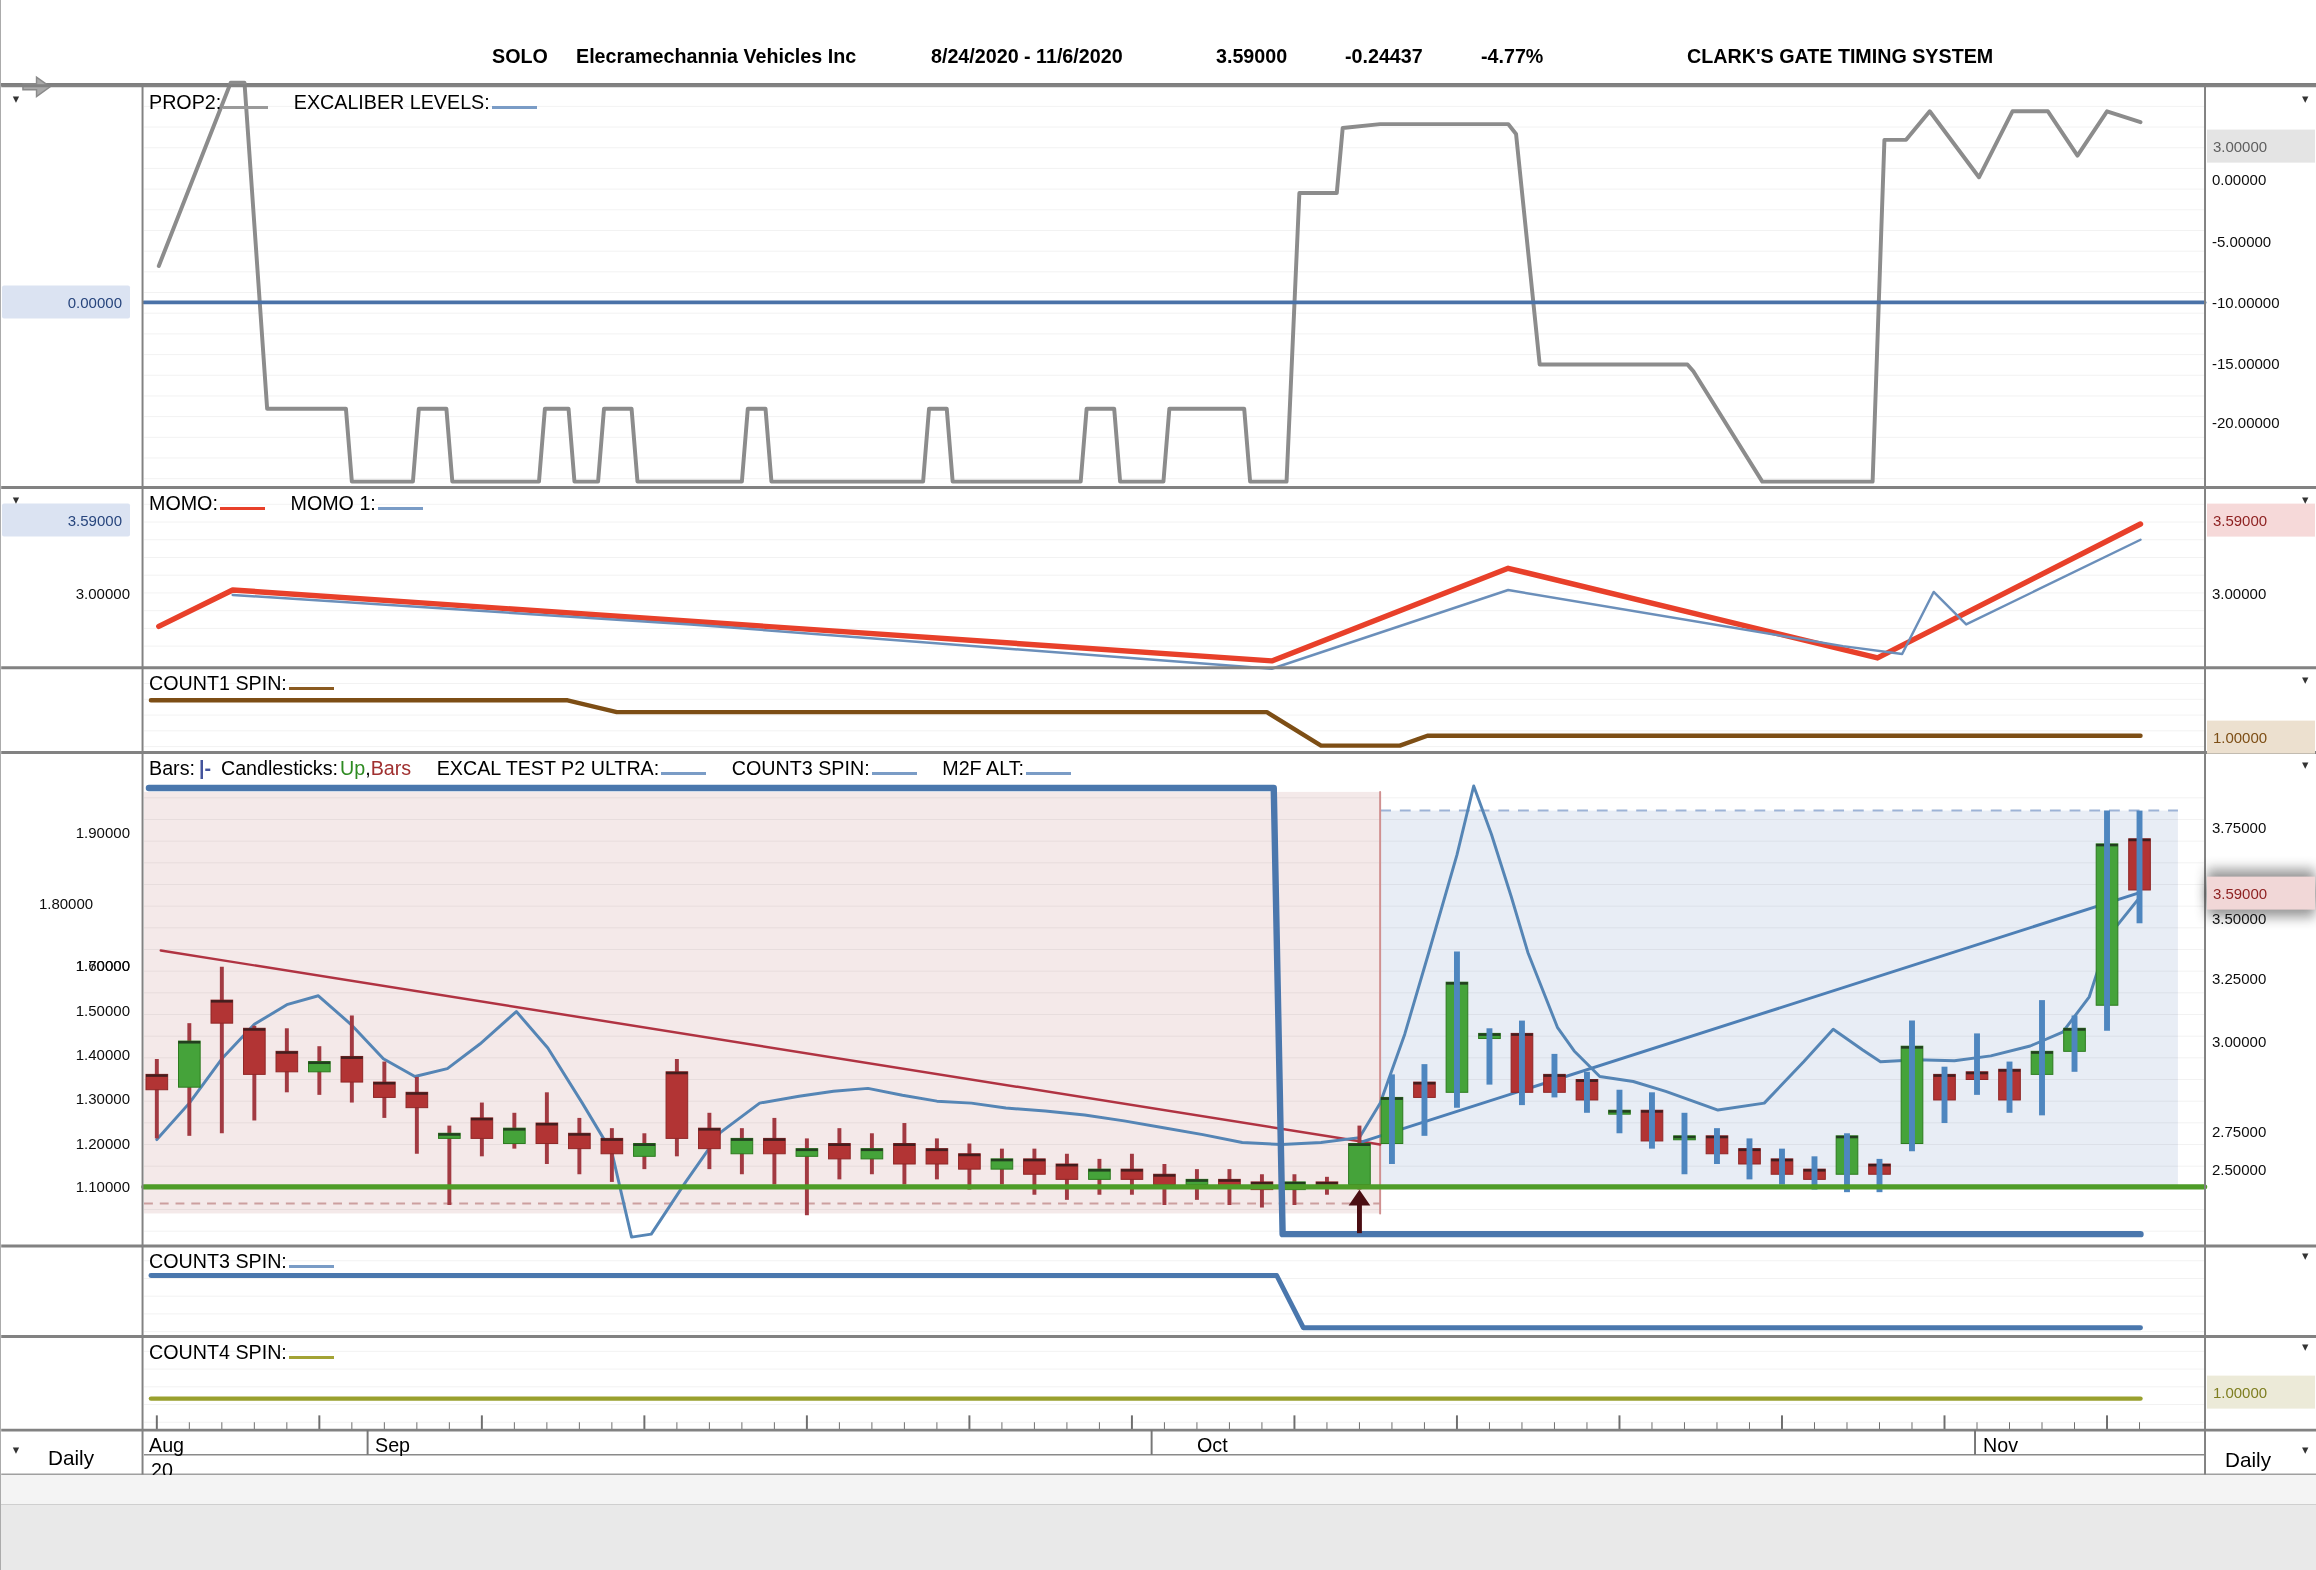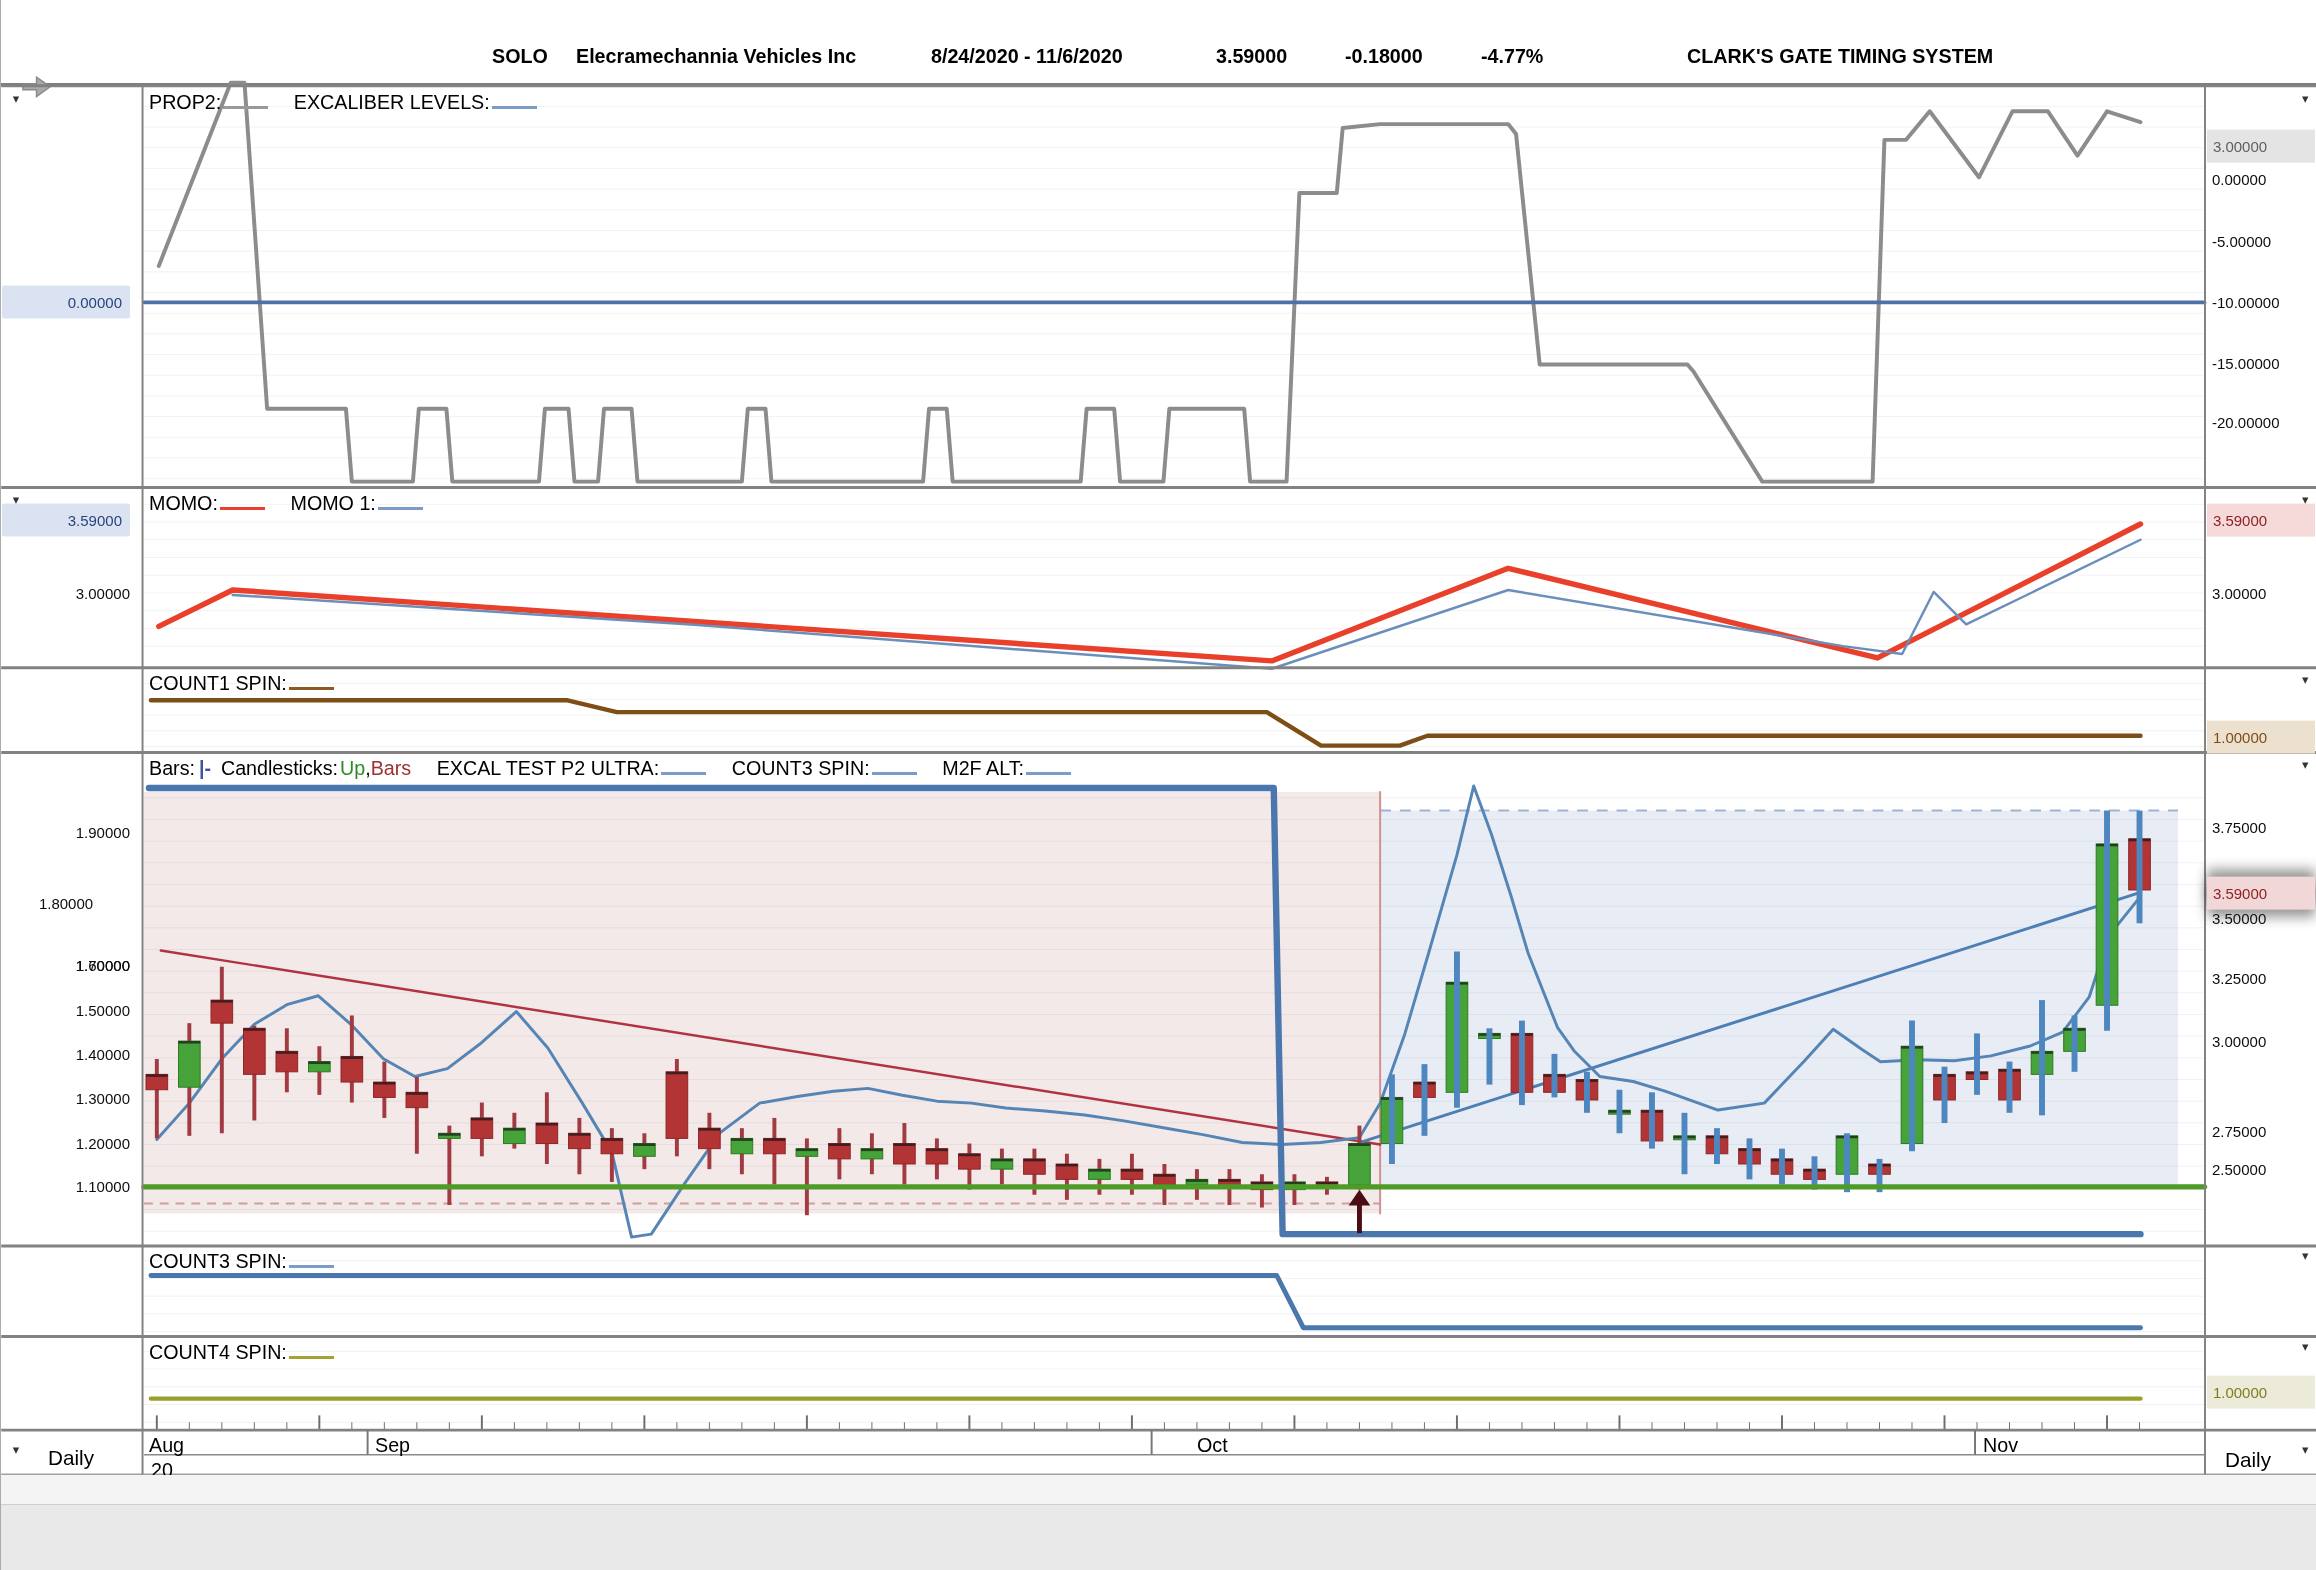--- a/index.html
+++ b/index.html
@@ -46,21 +46,21 @@
 
 
   <div class="toolbar">
     <svg width="33" height="27.6" style="position:absolute;left:19.7px;top:45px" viewBox="0 0 34 28">
       <polygon points="2,9 16,9 16,2 30,12 16,22 16,15 2,15" fill="#a9a9a9" stroke="#8a8a8a" stroke-width="1.5"></polygon>
     </svg>
     <span class="t" style="left:491px">SOLO</span>
     <span class="t" style="left:575px">Elecramechannia Vehicles Inc</span>
     <span class="t" style="left:930px">8/24/2020 - 11/6/2020</span>
     <span class="t" style="left:1215px">3.59000</span>
-    <span class="t" style="left:1344px">-0.18000</span>
+    <span class="t" style="left:1344px">-0.24437</span>
     <span class="t" style="left:1480px">-4.77%</span>
     <span class="t" style="left:1686px">CLARK'S GATE TIMING SYSTEM</span>
   </div>
 
   <svg id="gfx" viewBox="0 0 2352 1594">
       <rect x="145" y="804" width="1255" height="428" fill="#eddada" opacity="0.6"></rect>
       <rect x="1400" y="823" width="810" height="382" fill="#e4eaf3" opacity="0.85"></rect>
       <line x1="145" y1="108" x2="2237" y2="108" stroke="#000000" opacity="0.05" stroke-width="1"></line>
       <line x1="145" y1="129" x2="2237" y2="129" stroke="#000000" opacity="0.05" stroke-width="1"></line>
       <line x1="145" y1="150" x2="2237" y2="150" stroke="#000000" opacity="0.05" stroke-width="1"></line>

